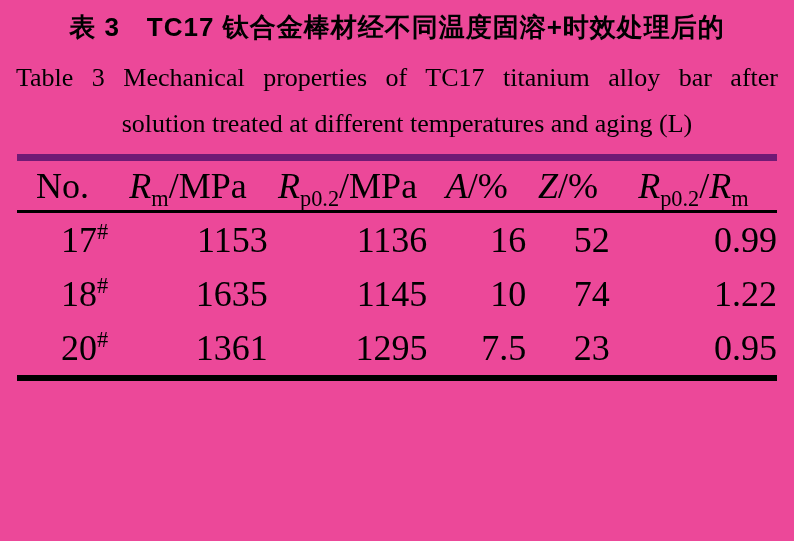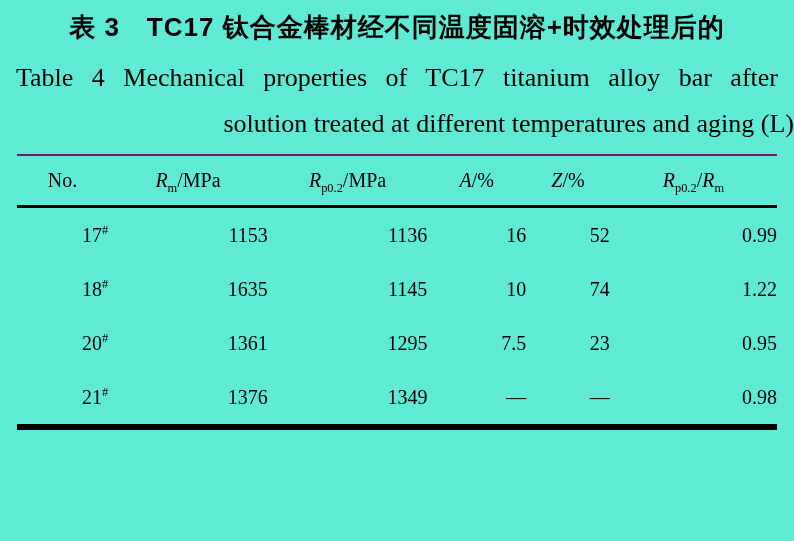--- a/index.html
+++ b/index.html
@@ -5,21 +5,21 @@
   html, body {
     margin: 0;
     padding: 0;
     background: #ffffff;
     color: #000000;
   }
   .page {
     position: relative;
     width: 794px;
     height: 541px;
-    background: #5eead4;
+    background: #ec4899;
     overflow: hidden;
   }
   .cap-zh {
     font-family: "Liberation Sans", "DejaVu Sans", sans-serif;
     font-weight: bold;
     font-size: 26px;
     line-height: 38px;
     letter-spacing: 1px;
   }
   .zh-line1 {
@@ -36,32 +36,32 @@
     font-size: 26px;
     line-height: 36px;
   }
   .en-line1 {
     margin: 14px 16px 0 16px;
     text-align: justify;
     text-align-last: justify;
   }
   .en-line2 {
     margin-top: 10px;
-    text-align: right;
+    text-align: center;
     margin-left: 20px;
   }
   table.props {
     border-collapse: collapse;
     table-layout: fixed;
     width: 760px;
     margin: 12px 17px 0 17px;
-    border-top: 2px solid #701a75;
+    border-top: 7px solid #701a75;
     border-bottom: 6px solid #000000;
     font-family: "Liberation Serif", "DejaVu Serif", serif;
-    font-size: 20px;
+    font-size: 36px;
   }
   table.props thead th {
     height: 49px;
     font-weight: normal;
     text-align: center;
     vertical-align: middle;
     border-bottom: 3px solid #000000;
     padding: 0;
   }
   table.props tbody td {
@@ -82,21 +82,21 @@
   }
 </style>
 </head>
 <body>
 
 <div class="page">
 
   <div class="cap-zh zh-line1">表 3　TC17 钛合金棒材经不同温度固溶+时效处理后的</div>
 
 
-  <div class="cap-en en-line1">Table 4 Mechanical properties of TC17 titanium alloy bar after</div>
+  <div class="cap-en en-line1">Table 3 Mechanical properties of TC17 titanium alloy bar after</div>
 
   <div class="cap-en en-line2">solution treated at different temperatures and aging (L)</div>
 
   <table class="props">
     <colgroup>
       <col style="width:12%">
       <col style="width:21%">
       <col style="width:21%">
       <col style="width:13%">
       <col style="width:11%">
@@ -130,24 +130,16 @@
           <td>1.22</td>
         </tr>
         <tr>
           <td><span>20</span><sup>#</sup></td>
           <td>1361</td>
           <td>1295</td>
           <td>7.5</td>
           <td>23</td>
           <td>0.95</td>
         </tr>
-        <tr>
-          <td><span>21</span><sup>#</sup></td>
-          <td>1376</td>
-          <td>1349</td>
-          <td>—</td>
-          <td>—</td>
-          <td>0.98</td>
-        </tr>
       </tbody>
   </table>
 
 </div>
 
 </body></html>

